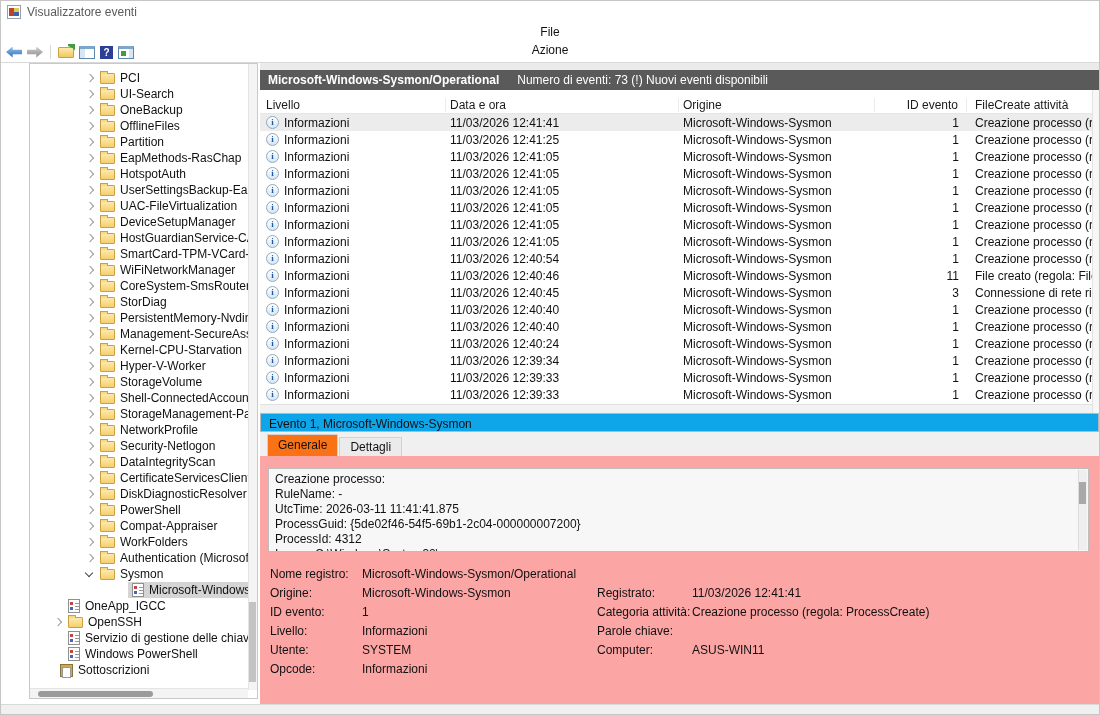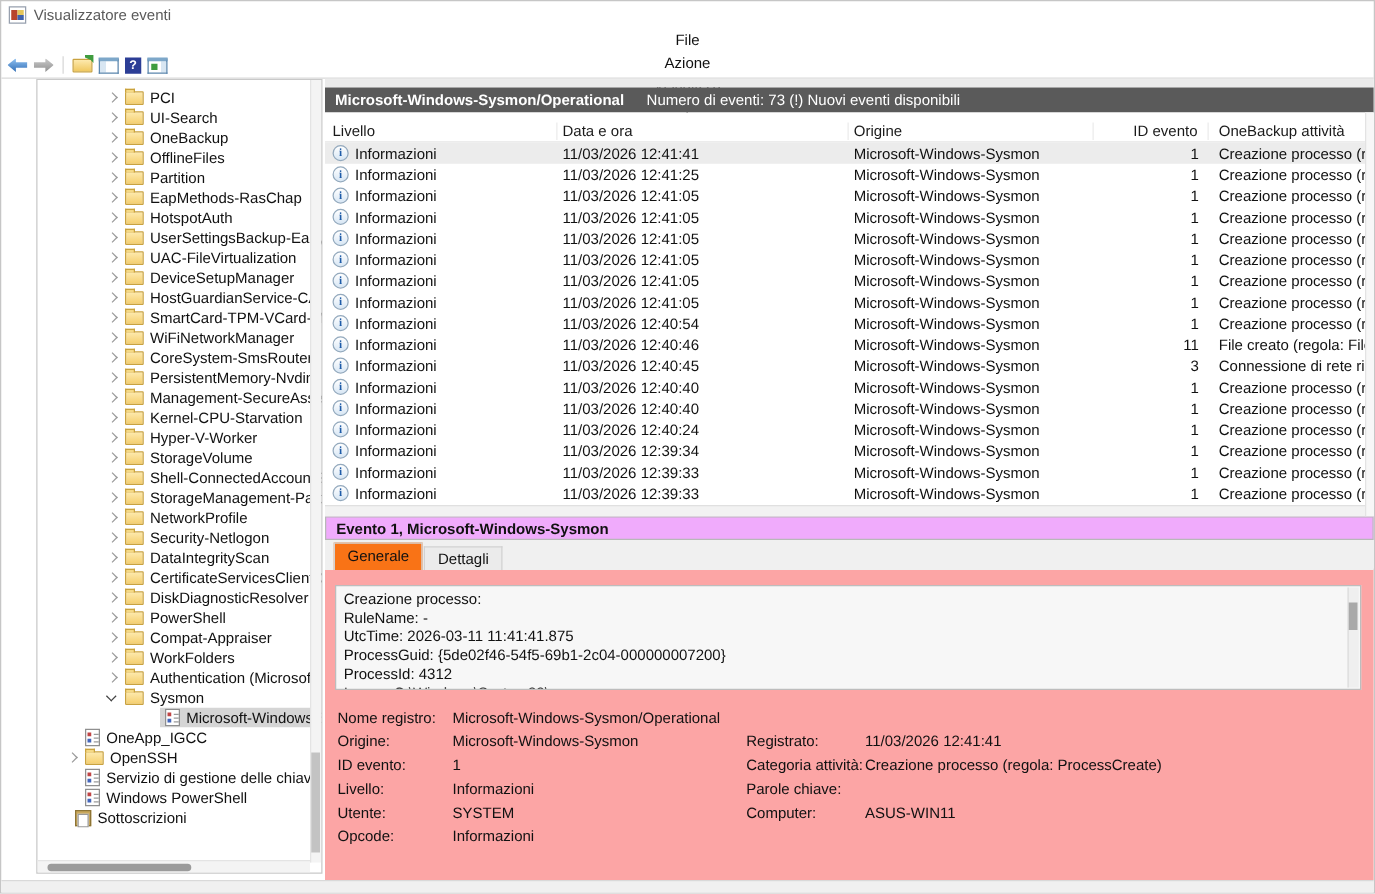--- a/index.html
+++ b/index.html
@@ -85,21 +85,21 @@
   .lrow.sel { background:#ececec; }
   .info-ic { width:13px; height:13px; border-radius:50%; background:linear-gradient(#ffffff,#d7e6f4);
              border:1px solid #93a9bd; color:#1f5ca8; font:bold 9px "Liberation Serif",serif;
              text-align:center; line-height:11px; margin-right:5px; flex:none; }
   .info-ic::after { content:"i"; }
   .list-vstrip { position:absolute; top:0; right:0; width:7px; height:100%; background:#f7f7f7; border-left:1px solid #e3e3e3; }
   .list-hstrip { position:absolute; bottom:0; left:0; right:7px; height:9px; background:#f2f2f2; border-top:1px solid #e0e0e0; }
 
   
   .preview { height:291px; display:flex; flex-direction:column; background:#f0f0f0; min-width:0; }
-  .pheader { height:19px; background:#f0abfc; border:1px solid #b8b8b8; display:flex; align-items:center; padding-left:8px;font-weight:bold; }
+  .pheader { height:19px; background:#0ea5e9; border:1px solid #b8b8b8; display:flex; align-items:flex-end; padding-left:8px; }
   .ptabs { height:24px; display:flex; align-items:flex-end; padding-left:7px; background:#f0f0f0; position:relative; z-index:2; }
   .tab { height:19px; line-height:18px; padding:0 10px; border:1px solid #d2d2d2; border-bottom:none; background:#ebebeb; margin-right:1px; cursor:default; }
   .tab.active { background:#f97316; height:22px; line-height:21px; }
   .pcard { flex:1; border-top:1px solid #d2d2d2; background:#fca5a5; padding:12px 10px 0 8px; margin-top:-1px; }
   .desc-box { height:84px; width:836px; max-width:100%; background:#f7f7f7; border:1px solid #bdbdbd;
               position:relative; overflow:hidden; padding:3px 16px 0 6px; line-height:15px; white-space:nowrap; }
   .desc-scroll { position:absolute; top:1px; right:1px; bottom:1px; width:9px; background:#efefef; border-left:1px solid #dcdcdc; }
   .desc-thumb { position:absolute; top:12px; right:1px; width:7px; height:22px; background:#a9a9a9; }
   .fields { margin-top:12px; padding-left:2px; }
   .frow { display:flex; height:19px; align-items:center; }
@@ -273,20 +273,27 @@
             </div>
 
             <div class="titem lvl2">
               <span class="arrow exp-r"></span>
               <span class="tbody">
                 <span class="ticon ic-folder"></span>
                 <span>CoreSystem-SmsRouter</span>
               </span>
             </div>
 
+            <div class="titem lvl2">
+              <span class="arrow exp-r"></span>
+              <span class="tbody">
+                <span class="ticon ic-folder"></span>
+                <span>StorDiag</span>
+              </span>
+            </div>
 
             <div class="titem lvl2">
               <span class="arrow exp-r"></span>
               <span class="tbody">
                 <span class="ticon ic-folder"></span>
                 <span>PersistentMemory-Nvdim</span>
               </span>
             </div>
 
             <div class="titem lvl2">
@@ -485,21 +492,21 @@
         <div class="lheader">
 
             <span class="hcell c-level">Livello</span>
 
             <span class="hcell c-dt">Data e ora</span>
 
             <span class="hcell c-origin">Origine</span>
 
             <span class="hcell c-id">ID evento</span>
 
-            <span class="hcell c-cat">OneBackup attività</span>
+            <span class="hcell c-cat">FileCreate attività</span>
           </div>
         <div class="lrows">
 
             <div class="lrow sel">
               <span class="c-level">
                 <span class="info-ic"></span>
                 <span>Informazioni</span>
               </span>
               <span class="c-dt">11/03/2026 12:41:41</span>
               <span class="c-origin">Microsoft-Windows-Sysmon</span>

